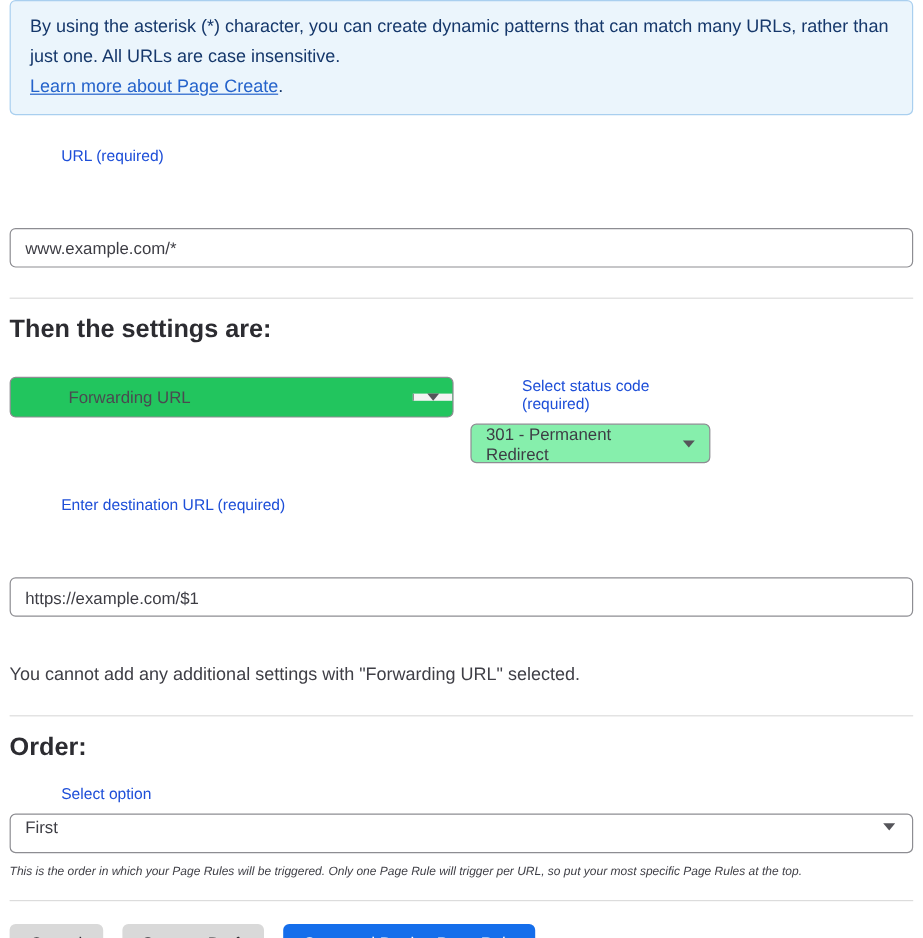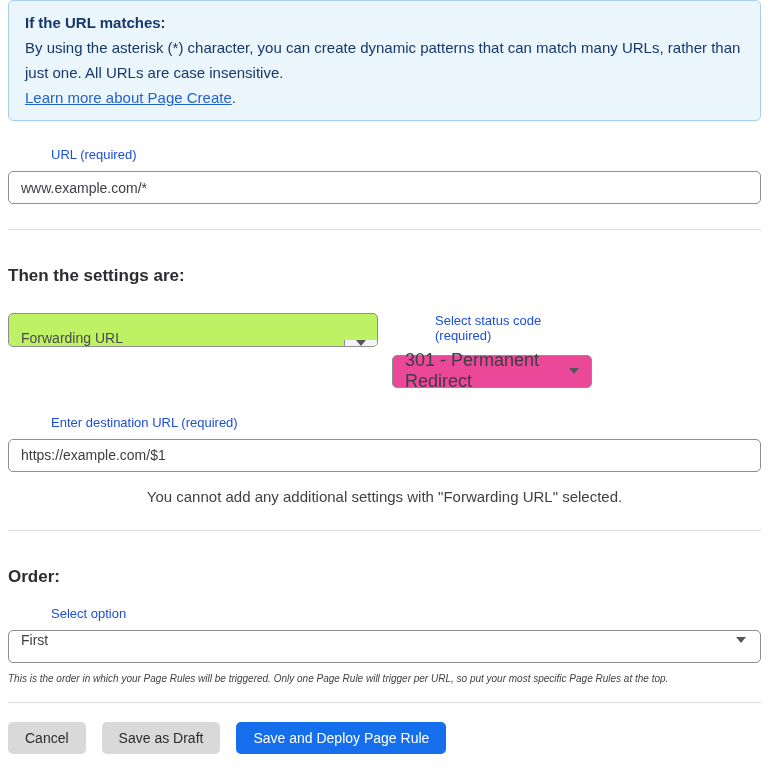--- a/index.html
+++ b/index.html
@@ -50,60 +50,62 @@
     width: 100%;
     height: 33px;
     border: 1px solid #8d8d92;
     border-radius: 5px;
     padding: 0 12px;
     font-family: "Liberation Sans", sans-serif;
     font-size: 14px;
     color: #3d3d44;
     background: #ffffff;
     outline: none;
+    margin-top: 44px;
   }
 
   .hint {
     font-size: 13px;
     color: #52525a;
     margin-top: 7px;
   }
 
   .divider {
     border: none;
     border-top: 1px solid #dcdcdc;
     margin: 0;
   }
   .divider-1 { margin-top: 25px; margin-bottom: 0; }
 
   .section-heading {
-    font-size: 17px;
+    font-size: 21px;
     font-weight: bold;
     color: #2c2c31;
-    margin: 36px 0 0 0;
+    margin: 14px 0 0 0;
   }
 
   .settings-row {
     display: flex;
     gap: 14px;
     margin-top: 27px;
   }
   .setting-col { width: 370px; }
   .status-col  { width: 200px; }
 
   .combo {
     box-sizing: border-box;
     display: flex;
-    align-items: flex-end;
+    align-items: center;
     height: 34px;
     border: 1px solid #8d8d92;
     border-radius: 5px;
-    background: #bef264;
+    background: #22c55e;
     cursor: pointer;
     overflow: hidden;
+    padding-left: 36px;
   }
   .combo .combo-value {
     flex: 1;
     display: flex;
     align-items: center;
     padding: 0 12px;
     font-size: 14px;
     color: #4a4a50;
     white-space: nowrap;
   }
@@ -116,23 +118,23 @@
     justify-content: center;
   }
 
   .select-box {
     box-sizing: border-box;
     display: inline-flex;
     align-items: center;
     height: 33px;
     border: 1px solid #8d8d92;
     border-radius: 5px;
-    background: #ec4899;
+    background: #86efac;
     padding: 0 12px;
-    font-size: 18px;
+    font-size: 14px;
     color: #3d3d44;
     cursor: pointer;
     gap: 8px;
   }
 
   .select-full {
     box-sizing: border-box;
     display: flex;
     align-items: center;
     justify-content: space-between;
@@ -153,22 +155,21 @@
     border-right: 5px solid transparent;
     border-top: 6px solid #55555a;
     display: inline-block;
   }
 
   .dest-block { margin-top: 27px; }
 
   .note-text {
     font-size: 15px;
     color: #3f3f46;
-    margin-top: 16px;
-    text-align: center;
+    margin-top: 40px;
   }
   .divider-2 { margin-top: 25px; }
 
   .order-label { margin-top: 19px; }
 
   .order-help {
     font-size: 10px;
     line-height: 21px;
     color: #3f3f46;
     margin-top: 5px;
@@ -197,21 +198,20 @@
   .btn-gray { background: #d9d9d9; color: #2c2c31; }
   .btn-blue { background: #156eeb; color: #ffffff; }
 </style>
 </head>
 <body>
 
 <div class="container">
 
 
   <div class="info-box">
-    <div class="info-heading">If the URL matches:</div>
     <div class="info-body">By using the asterisk (*) character, you can create dynamic patterns that can match many URLs, rather than just one. All URLs are case insensitive.</div>
     <div><a class="learn-link">Learn more about Page Create</a><span>.</span></div>
   </div>
 
   <div class="field-label">URL (required)</div>
   <input class="text-input" type="text" value="www.example.com/*" style="">
 
   <hr class="divider divider-1">
 
   <div class="section-heading">Then the settings are:</div>

